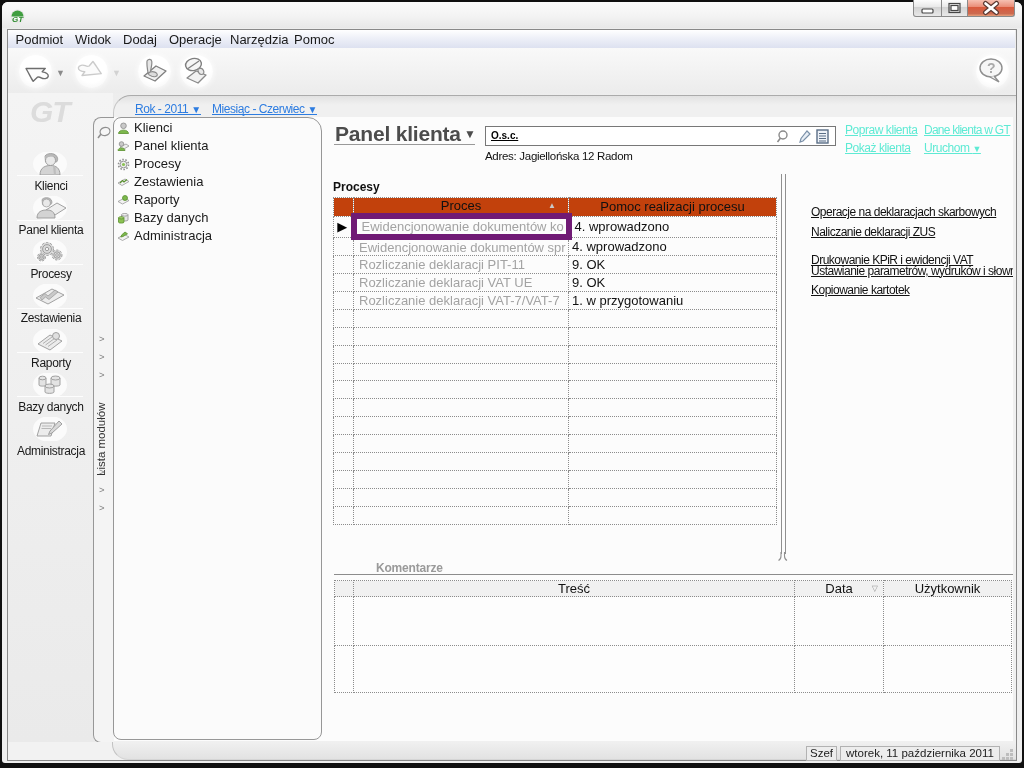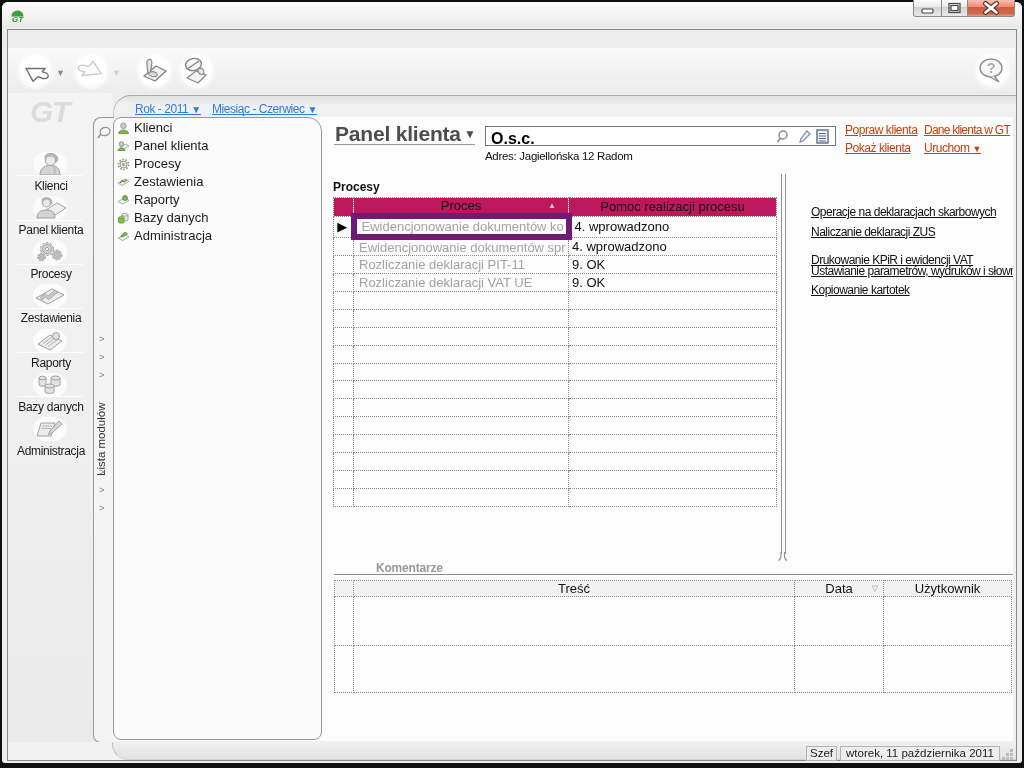--- a/index.html
+++ b/index.html
@@ -69,31 +69,31 @@
 
 
 .bluelink { position:absolute; font-size:12px; color:#2d7ce0; border-bottom:1px solid #2d7ce0; height:13px; letter-spacing:-0.45px; }
 .bluelink .tri { color:#2d7ce0; font-size:10px; }
 
 
 #hdr { position:absolute; left:335px; top:122px; font-size:21px; font-weight:bold; color:#4c4c4c; letter-spacing:-0.2px;text-align:center; }
 #hdr-underline { position:absolute; left:334px; top:144px; width:141px; border-top:1px solid #999; }
 #searchbox { position:absolute; left:485px; top:126px; width:351px; height:20px;
   border:1px solid #777; background:#fff; }
-#searchbox b { position:absolute; left:5px; top:3px; font-size:16px; }
+#searchbox b { position:absolute; left:5px; top:3px; font-size:10px;text-decoration:underline; }
 #adres { position:absolute; left:485px; top:150px; font-size:11.5px; letter-spacing:-0.3px; color:#111; }
-.klink { position:absolute; font-size:12px; color:#c2410c; text-decoration:underline; white-space:nowrap; letter-spacing:-0.45px; }
+.klink { position:absolute; font-size:12px; color:#5eead4; text-decoration:underline; white-space:nowrap; letter-spacing:-0.45px; }
 
 #procesy-lbl { position:absolute; left:333px; top:180px; font-size:12px; font-weight:bold; color:#111; }
 
 
 #ptable { position:absolute; left:333px; top:197px; border-collapse:collapse; table-layout:fixed; }
 #ptable td { border:1px dotted #8c8c8c; overflow:hidden; white-space:nowrap; padding:0 0 0 5px;
   font-size:13px; height:17.93px; background:#fcfcfc; }
-#ptable tr.hd td { background:#be185d; text-align:center; padding:0; height:16px; color:#111; }
+#ptable tr.hd td { background:#c2410c; text-align:center; padding:0; height:16px; color:#111; }
 #ptable td.mk { width:20px; padding:0; }
 #ptable td.c1 { width:215px; color:#a3a3a3; }
 #ptable td.c2 { width:208px; color:#111; padding-left:3px; }
 
 
 #split1 { position:absolute; left:781px; top:174px; width:1px; height:380px; background:#909090; }
 #split2 { position:absolute; left:784.5px; top:174px; width:1px; height:380px; background:#909090; }
 #splith { position:absolute; left:776px; top:550px; }
 
 
@@ -152,20 +152,28 @@
           <path d="M28.5 3.5 L17.5 12.5"></path>
         </g>
         <g stroke="#ffffff" stroke-width="2.6" stroke-linecap="round">
           <path d="M17.5 3.5 L28.5 12.5"></path>
           <path d="M28.5 3.5 L17.5 12.5"></path>
         </g>
       </svg>
     </div>
 
   <div id="client-edge"></div>
+  <div id="menubar">
+    <span style="left:7.5px">Podmiot</span>
+    <span style="left:67px">Widok</span>
+    <span style="left:115px">Dodaj</span>
+    <span style="left:161px">Operacje</span>
+    <span style="left:222px">Narzędzia</span>
+    <span style="left:286px">Pomoc</span>
+  </div>
   <div id="toolbar"></div>
   <div class="tbtn" style="left:19px;">
     <svg width="33" height="33" viewBox="0 0 33 33">
         <path d="M7 13.5 L26.3 13.4 L23.2 16.8 C27 17.3 29.8 19.3 29.2 21.5 C28.5 23.9 24.6 24.2 22.2 22.8 C20.8 22 19.5 21.7 18.4 22.2 L14.2 26.3 C12.5 24 10.5 19.5 7 13.5 Z" fill="#fdfdfd" stroke="#6e6e6e" stroke-width="1.4" stroke-linejoin="round"></path>
       </svg>
   </div>
   <span class="dd" style="left:56px; color:#8a8a8a;">▼</span>
   <div class="tbtn" style="left:75px;">
     <svg width="33" height="33" viewBox="0 0 33 33">
         <g transform="rotate(175 16.5 16.5)">
@@ -397,20 +405,25 @@
           <td class="c1">Rozliczanie deklaracji PIT-11</td>
           <td class="c2">9. OK</td>
         </tr>
     <tr>
           <td class="mk"></td>
           <td class="c1">Rozliczanie deklaracji VAT UE</td>
           <td class="c2">9. OK</td>
         </tr>
     <tr>
           <td class="mk"></td>
+          <td class="c1">Rozliczanie deklaracji VAT-7/VAT-7</td>
+          <td class="c2">1. w przygotowaniu</td>
+        </tr>
+    <tr>
+          <td class="mk"></td>
           <td class="c1"></td>
           <td class="c2"></td>
         </tr>
     <tr>
           <td class="mk"></td>
           <td class="c1"></td>
           <td class="c2"></td>
         </tr>
     <tr>
           <td class="mk"></td>

